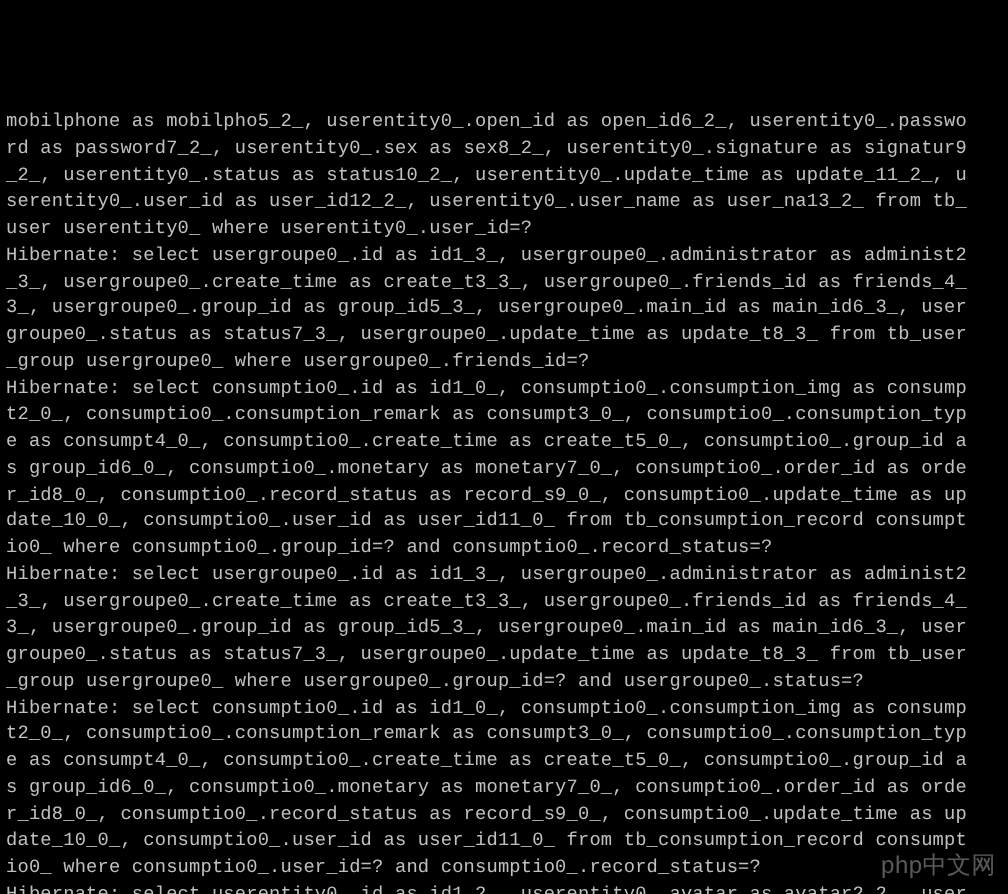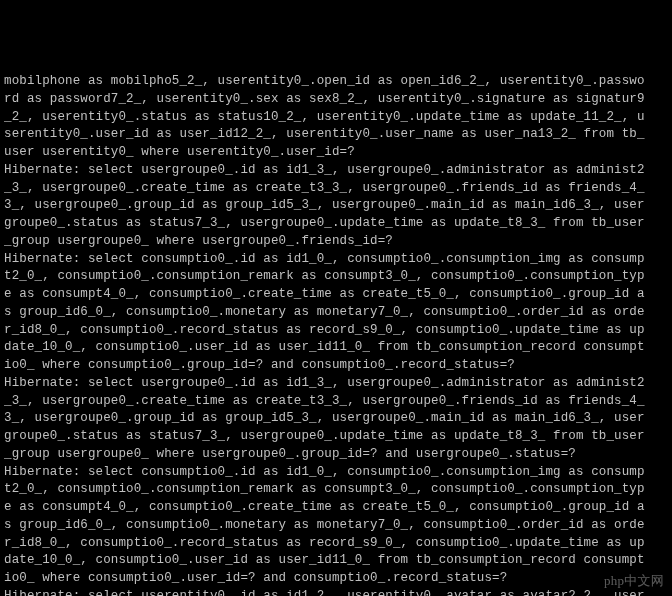--- a/index.html
+++ b/index.html
@@ -23,22 +23,22 @@
     }
     .terminal {
       width: 100%;
       height: 100%;
     }
     .watermark {
       position: absolute;
       bottom: 6px;
       right: 8px;
       color: rgba(255,255,255,0.35);
-      font-family: Liberation Serif, serif;
-      font-size: 13px;
+      font-family: Liberation Sans, sans-serif;
+      font-size: 16px;
       letter-spacing: 0.02em;
     }
   </style>
 </head>
 <body>
 
 
 
 <div class="terminal" id="terminal-root">mobilphone as mobilpho5_2_, userentity0_.open_id as open_id6_2_, userentity0_.passwo
 rd as password7_2_, userentity0_.sex as sex8_2_, userentity0_.signature as signatur9

